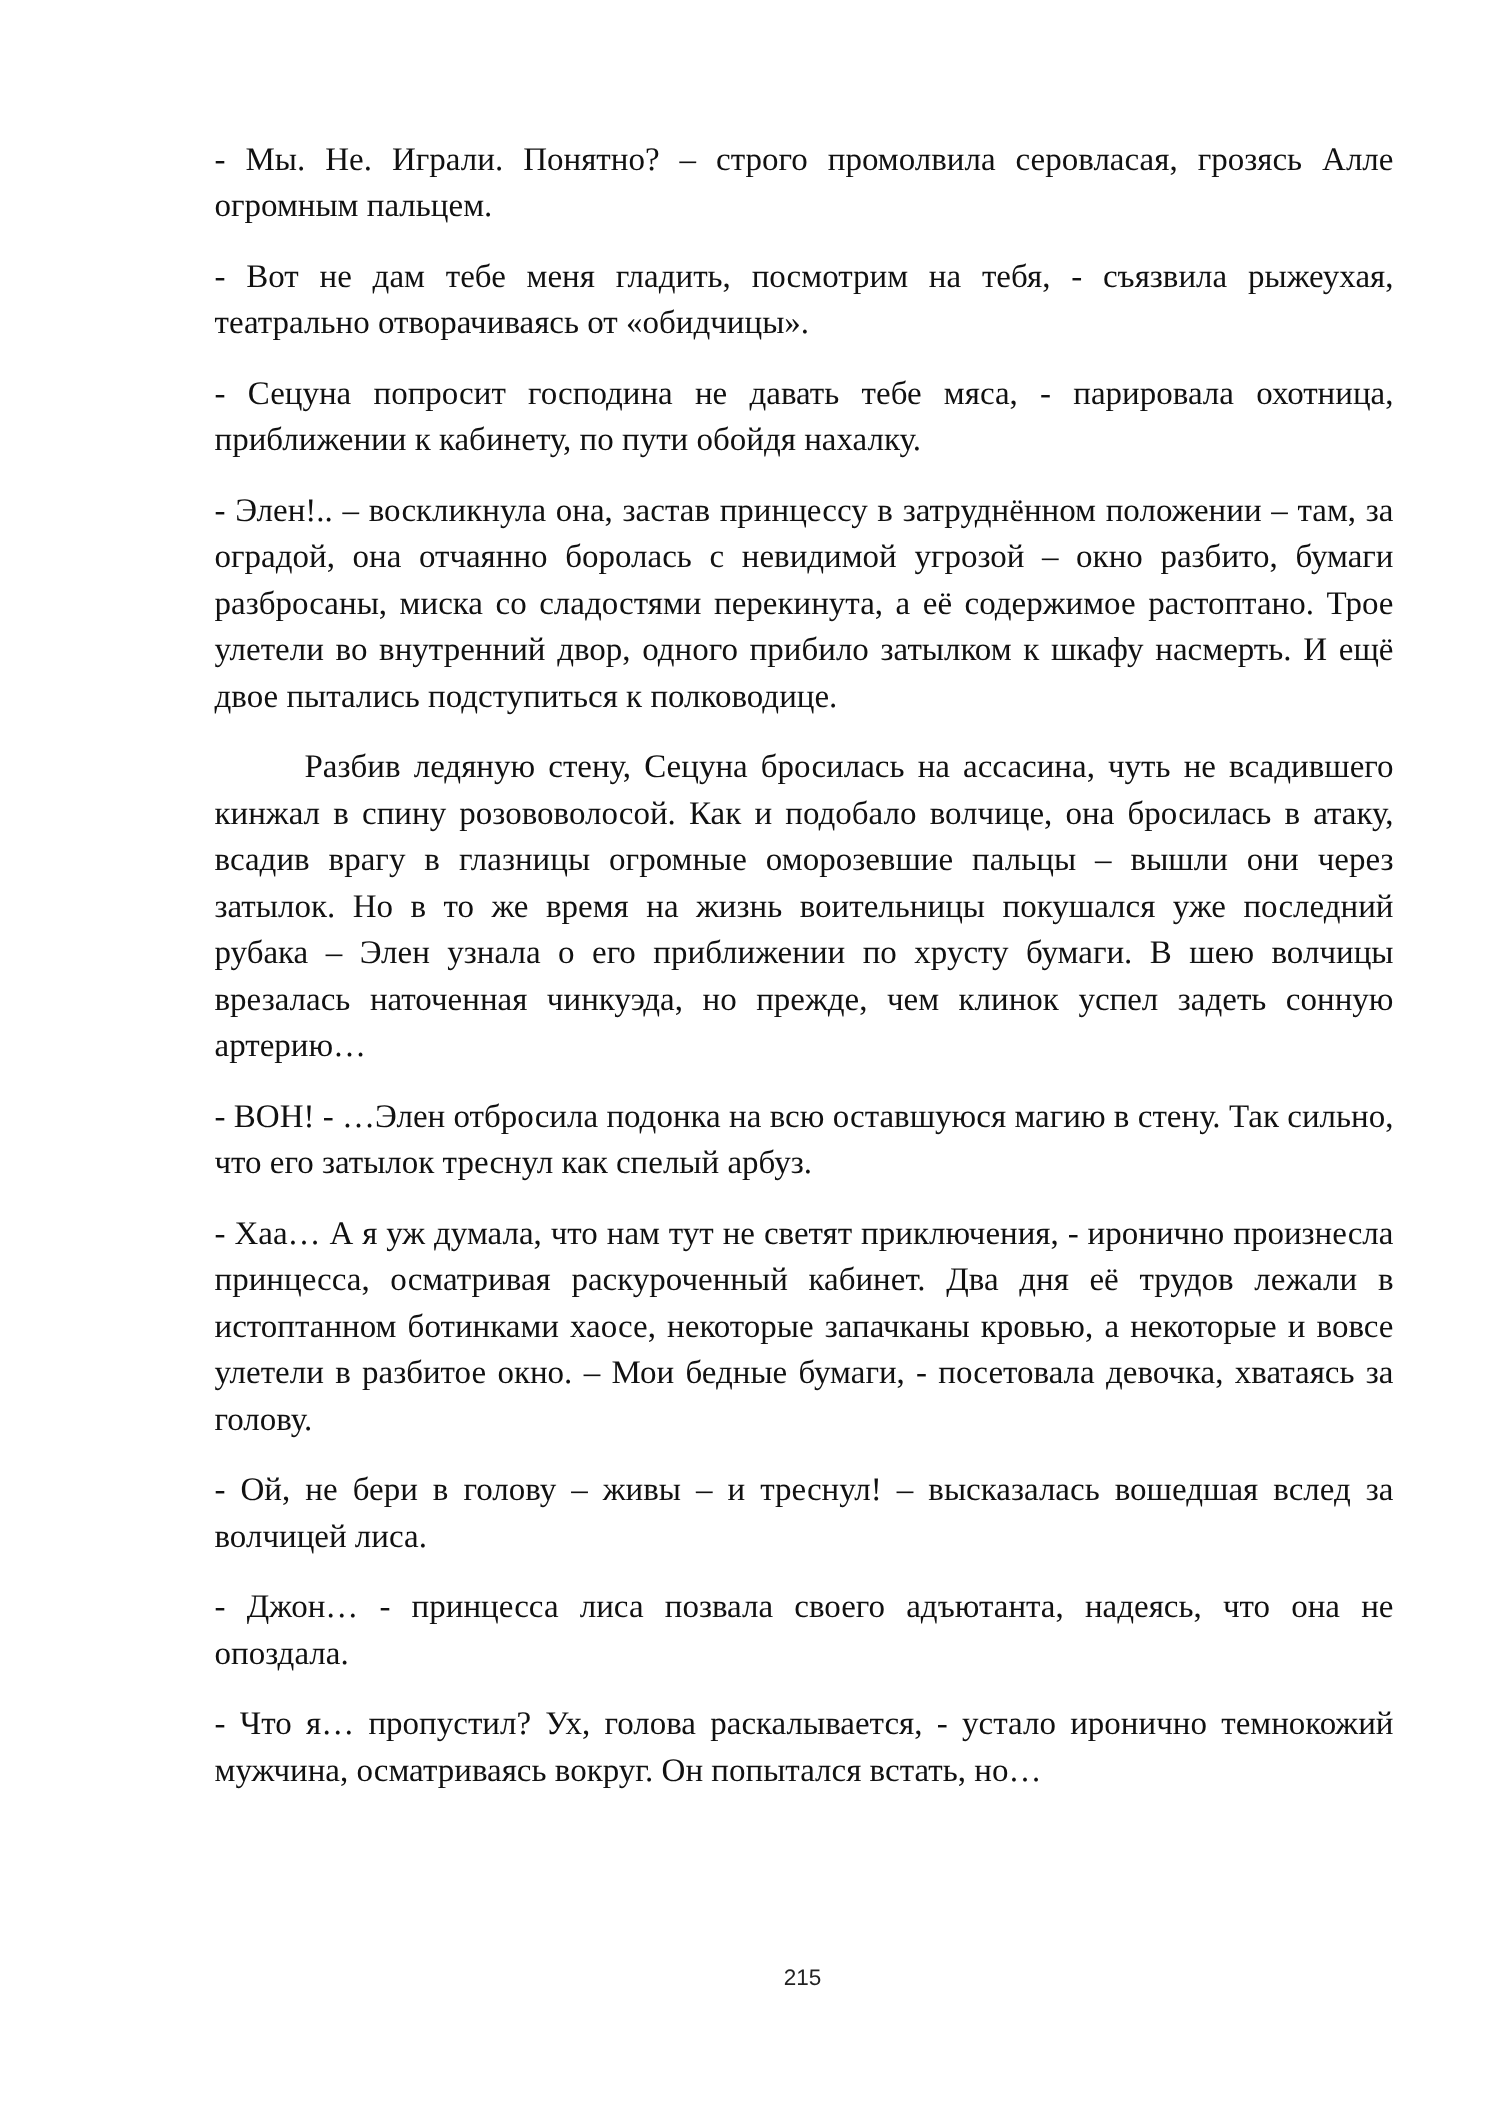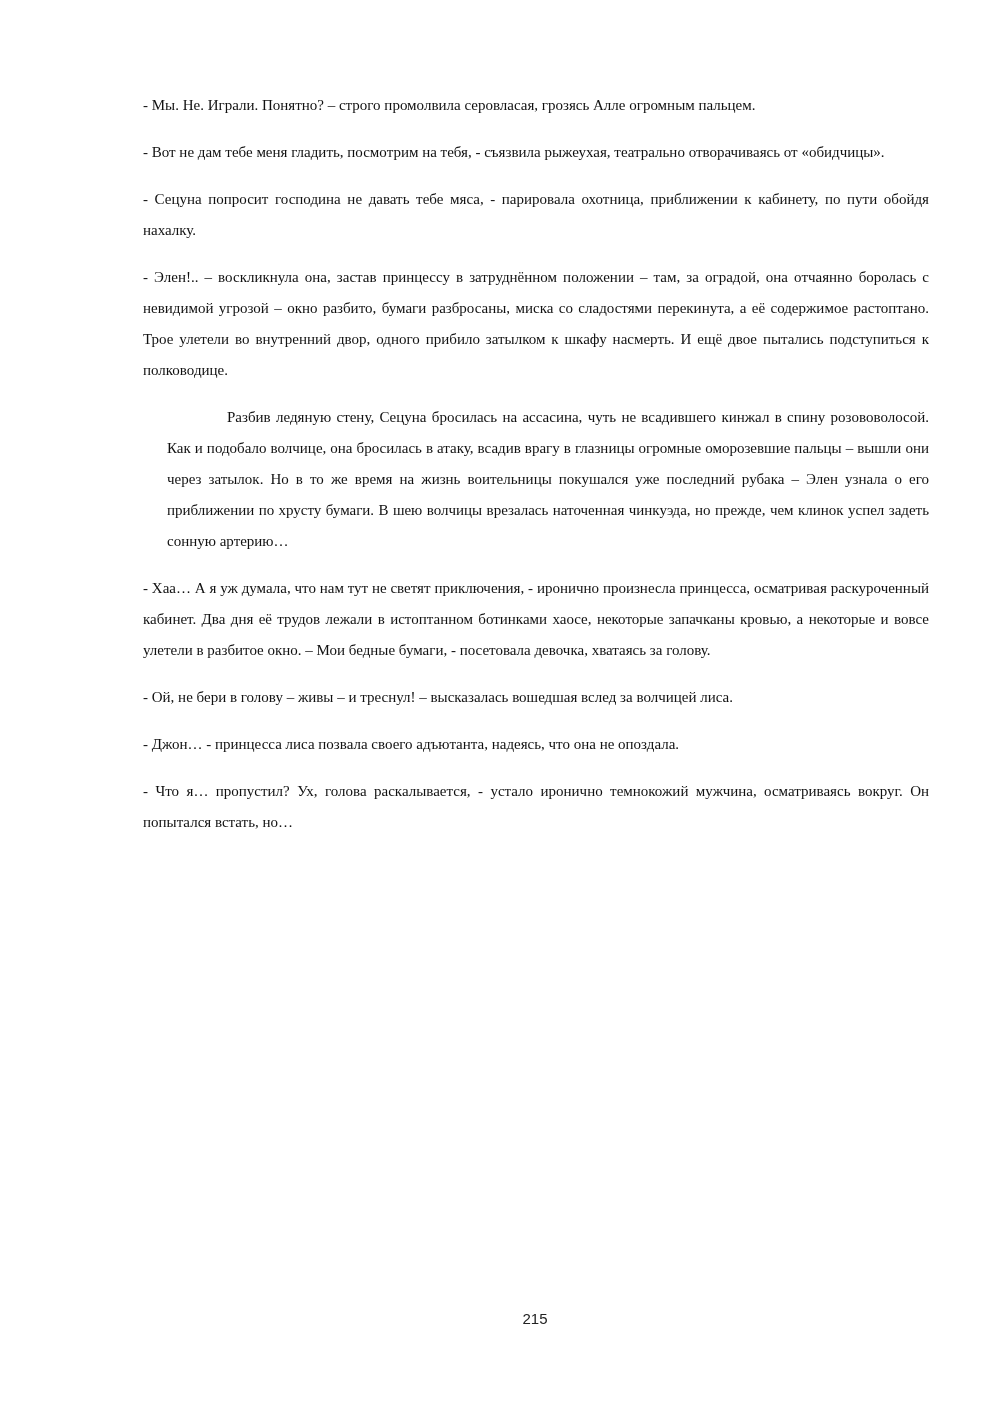--- a/index.html
+++ b/index.html
@@ -12,32 +12,31 @@
       height: 1414px;
       position: relative;
       overflow: hidden;
     }
     .page {
       position: absolute;
       left: 143px;
       top: 90px;
       width: 786px;
       font-family: "Liberation Serif", "DejaVu Serif", serif;
-      font-size: 15px;
+      font-size: 22px;
       line-height: 31px;
       color: #111111;
       text-align: justify;
     }
     .para {
       margin: 0 0 16px 0;
       padding: 0;
     }
     .para.indent {
       text-indent: 60px;
-      margin-left: 24px;
     }
     .page-number {
       position: absolute;
       left: 0;
       width: 1070px;
       top: 1310px;
       text-align: center;
       font-family: "Liberation Sans", "DejaVu Sans", sans-serif;
       font-size: 15px;
       color: #222222;
@@ -45,19 +44,20 @@
   </style>
 </head>
 <body>
 
 <div class="page">
   <p class="para">- Мы. Не. Играли. Понятно? – строго промолвила серовласая, грозясь Алле огромным пальцем.</p>
   <p class="para">- Вот не дам тебе меня гладить, посмотрим на тебя, - съязвила рыжеухая, театрально отворачиваясь от «обидчицы».</p>
   <p class="para">- Сецуна попросит господина не давать тебе мяса, - парировала охотница, приближении к кабинету, по пути обойдя нахалку.</p>
   <p class="para">- Элен!.. – воскликнула она, застав принцессу в затруднённом положении – там, за оградой, она отчаянно боролась с невидимой угрозой – окно разбито, бумаги разбросаны, миска со сладостями перекинута, а её содержимое растоптано. Трое улетели во внутренний двор, одного прибило затылком к шкафу насмерть. И ещё двое пытались подступиться к полководице.</p>
   <p class="para indent">Разбив ледяную стену, Сецуна бросилась на ассасина, чуть не всадившего кинжал в спину розововолосой. Как и подобало волчице, она бросилась в атаку, всадив врагу в глазницы огромные оморозевшие пальцы – вышли они через затылок. Но в то же время на жизнь воительницы покушался уже последний рубака – Элен узнала о его приближении по хрусту бумаги. В шею волчицы врезалась наточенная чинкуэда, но прежде, чем клинок успел задеть сонную артерию…</p>
+  <p class="para">- ВОН! - …Элен отбросила подонка на всю оставшуюся магию в стену. Так сильно, что его затылок треснул как спелый арбуз.</p>
   <p class="para">- Хаа… А я уж думала, что нам тут не светят приключения, - иронично произнесла принцесса, осматривая раскуроченный кабинет. Два дня её трудов лежали в истоптанном ботинками хаосе, некоторые запачканы кровью, а некоторые и вовсе улетели в разбитое окно. – Мои бедные бумаги, - посетовала девочка, хватаясь за голову.</p>
   <p class="para">- Ой, не бери в голову – живы – и треснул! – высказалась вошедшая вслед за волчицей лиса.</p>
   <p class="para">- Джон… - принцесса лиса позвала своего адъютанта, надеясь, что она не опоздала.</p>
   <p class="para">- Что я… пропустил? Ух, голова раскалывается, - устало иронично темнокожий мужчина, осматриваясь вокруг. Он попытался встать, но…</p>
 </div>
 
 <div class="page-number">215</div>
 
 </body></html>

